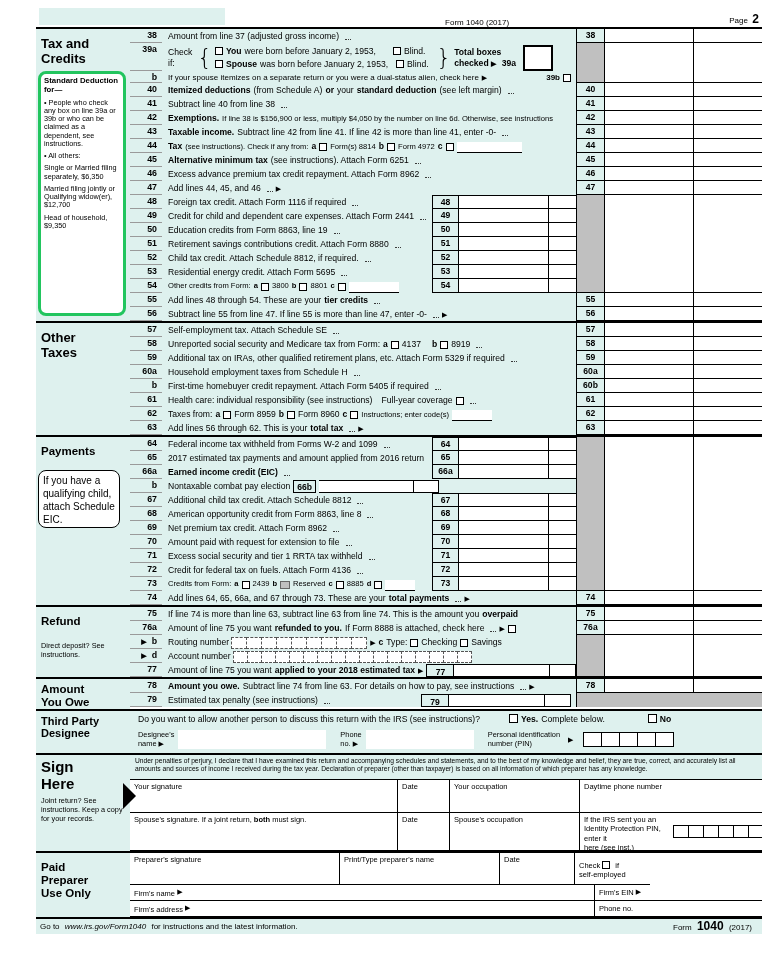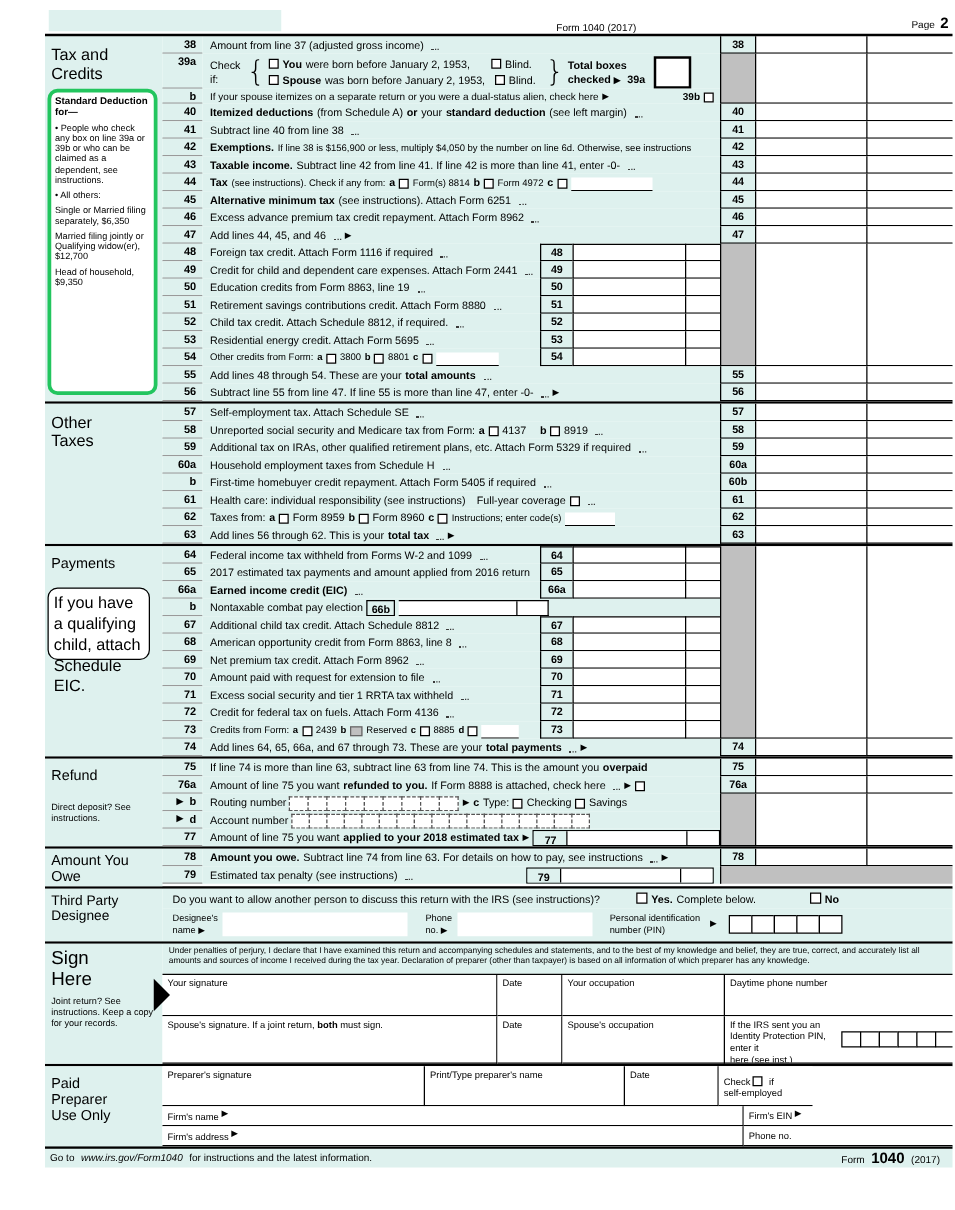--- a/index.html
+++ b/index.html
@@ -15,28 +15,28 @@
   .pg-word{font-size:8px}
   .pg-num{font-size:12px;font-weight:bold}
 
   .fbody{margin:0 2px 0 36px}
 
   
   .sec{display:flex;border-top:2px solid #000}
   .sec.first{border-top:none}
   .side{width:94px;min-width:94px;background:#def1ee;display:flex;flex-direction:column}
   .rows{flex:1;display:flex;flex-direction:column;min-width:0}
-  .side-title{font-weight:normal;font-size:13px;line-height:1.12;padding:8px 0 0 5px;width:70px}
+  .side-title{font-weight:bold;font-size:13px;line-height:1.12;padding:8px 0 0 5px;width:70px}
   .side-title.m{font-size:11.5px;width:72px}
   .side-title.sm2{font-size:11px;width:70px}
   .side-title.xl{font-size:15px;width:60px}
   .std-box{margin:5px 4px 5px 2px;border:3px solid #22c55e;border-radius:8px;background:#fff;padding:3px 3px;font-size:7.3px;line-height:1.13;flex:1}
   .std-box p{margin:0 0 4px 0}
   .std-box .t{font-weight:bold;font-size:7.8px}
-  .eic-box{margin:12px 5px 4px 2px;border:1px solid #000;border-radius:8px;background:#fff;padding:3px 4px;font-size:13px;line-height:1.3;height:58px;width:82px}
+  .eic-box{margin:12px 5px 4px 2px;border:1px solid #000;border-radius:8px;background:#fff;padding:3px 4px;font-size:10px;line-height:1.3;height:58px;width:82px}
   .side-note{font-size:7.3px;line-height:1.2;padding:14px 4px 0 5px}
   .side-note.tight{padding-top:5px}
 
   
   .r{display:flex;height:14px;min-height:14px}
   .h28{height:28px;min-height:28px}
   .h12{height:12px;min-height:12px}
   .ln{width:32px;min-width:32px;background:#def1ee;font-weight:bold;font-size:8.8px;border-bottom:1px solid #9a9a9a;padding:1px 5px 0 0;display:flex;justify-content:flex-end;align-items:flex-start;gap:2px}
   .desc{flex:1;min-width:0;background:#def1ee;font-size:8.6px;display:flex;align-items:baseline;white-space:nowrap;overflow:hidden;padding:1px 2px 0 6px;line-height:12px}
   .desc>span{margin-right:3px;flex:0 0 auto}
@@ -390,21 +390,21 @@
           </div>
           <div class="gcol"></div>
             <div class="gamt"></div>
             <div class="gcents"></div>
         </div>
 
         <div class="r">
           <div class="ln">55</div>
           <div class="desc">
               <span>Add lines 48 through 54. These are your</span>
-              <span class="b">total amounts</span>
+              <span class="b">tier credits</span>
               <span class="ldr"></span>
             </div>
           <div class="rn">55</div>
             <div class="amt"></div>
             <div class="cents"></div>
         </div>
         <div class="r">
           <div class="ln">56</div>
           <div class="desc">
               <span>Subtract line 55 from line 47. If line 55 is more than line 47, enter -0-</span>

